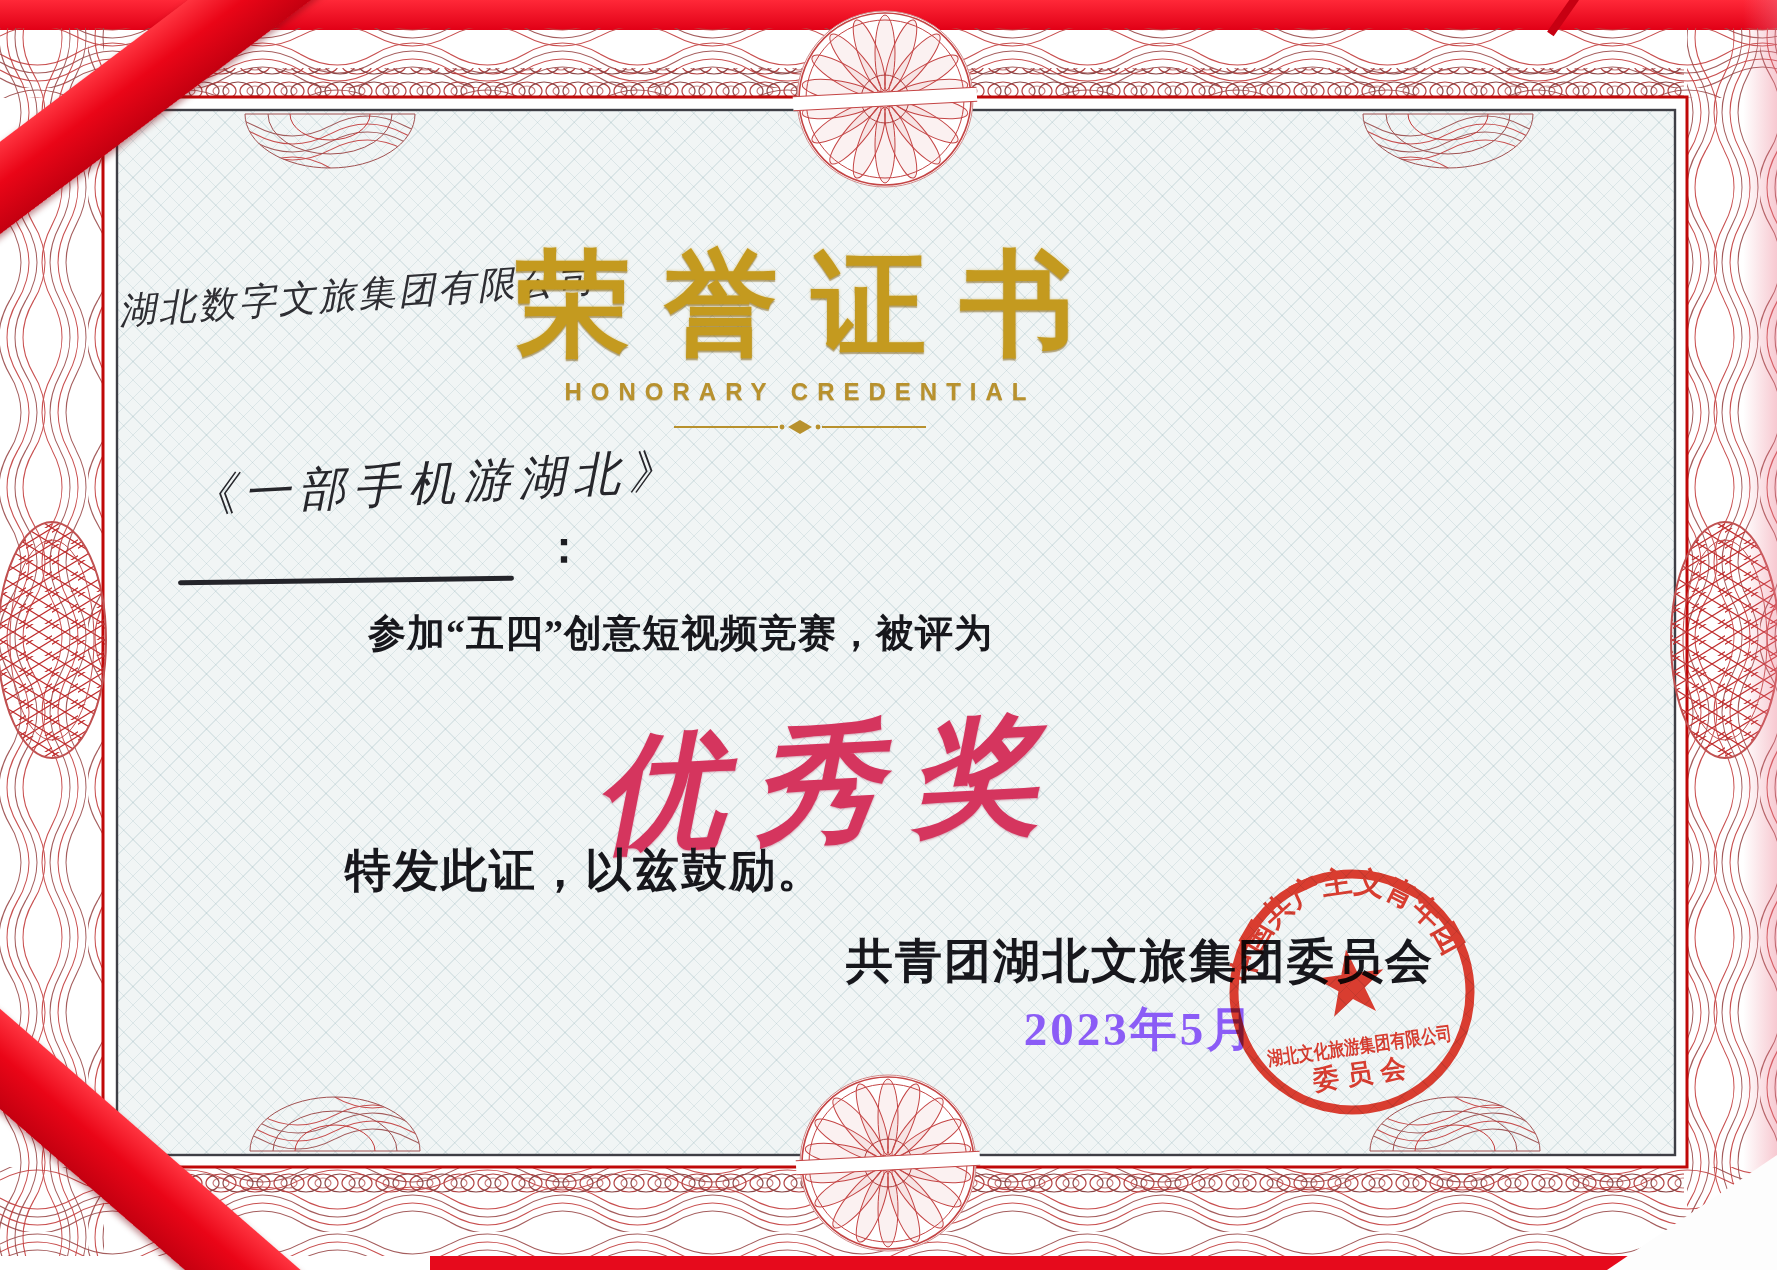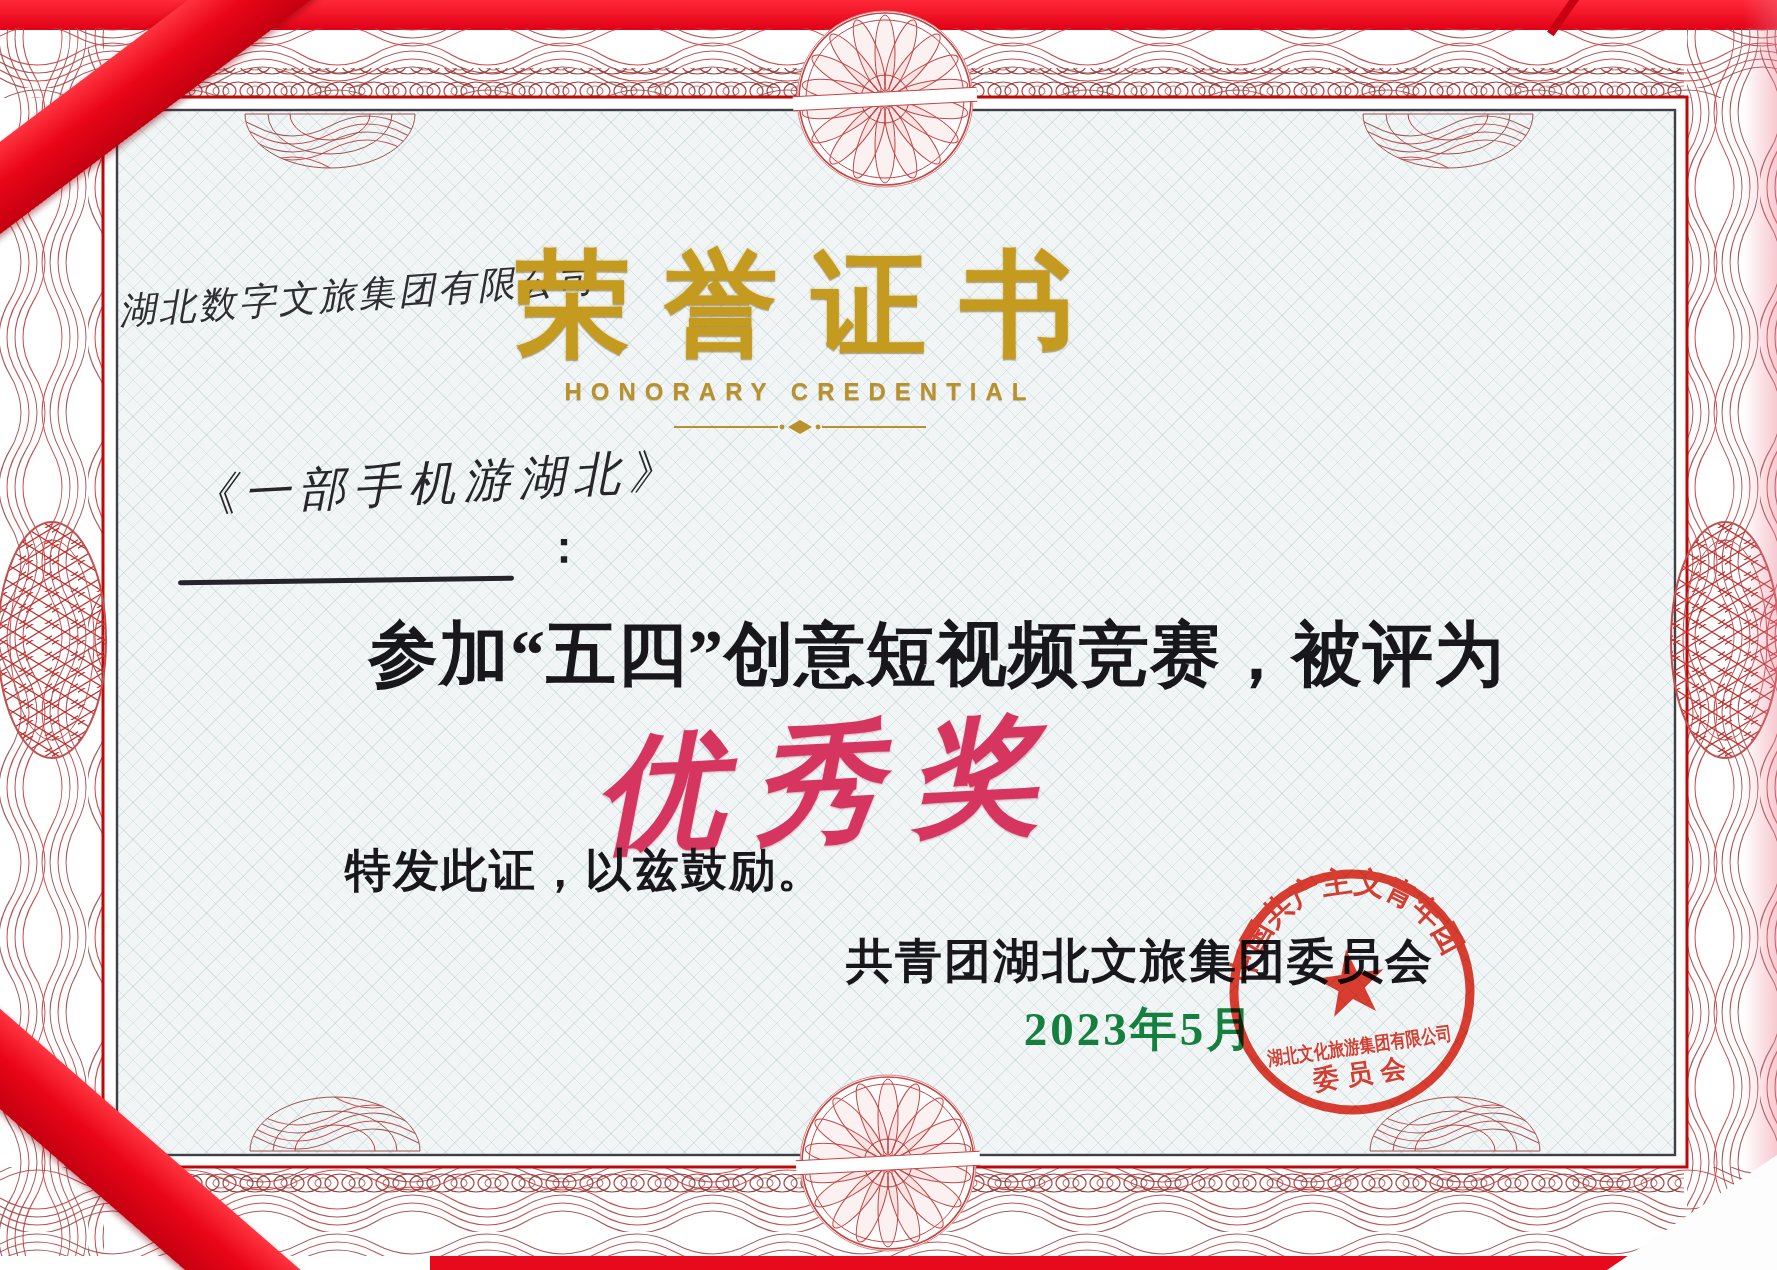--- a/index.html
+++ b/index.html
@@ -49,29 +49,29 @@
   .gold-divider{position:absolute;left:800px;top:418px;transform:translateX(-50%);}
   .recipient-name{
     left:188px;top:452px;font-size:47px;color:#26262b;font-style:italic;
     transform:rotate(-3deg);letter-spacing:8px;font-family:"DejaVu Serif",serif;
   }
   .recipient-colon{left:542px;top:518px;font-size:44px;font-weight:bold;color:#1d1d22;}
   .recipient-underline{
     position:absolute;left:178px;top:578px;width:336px;height:5px;background:#24242a;
     transform:rotate(-0.8deg);border-radius:3px;
   }
-  .body-line1{left:368px;top:608px;font-size:70px;font-weight:bold;color:#17171c;letter-spacing:1px;}
+  .body-line1{left:368px;top:608px;font-size:38px;font-weight:bold;color:#17171c;letter-spacing:1px;}
   .award-name{
     left:832px;top:698px;transform:translateX(-50%) rotate(-3deg);
     font-size:128px;font-weight:bold;font-style:italic;color:#d5355e;letter-spacing:30px;
     font-family:"DejaVu Serif",serif;text-shadow:0 1px 2px rgba(160,20,60,.35);
   }
   .body-line2{left:345px;top:840px;font-size:46px;font-weight:bold;color:#17171c;letter-spacing:2px;}
   .issuer-line{left:1140px;top:930px;transform:translateX(-50%);font-size:47px;font-weight:bold;color:#17171c;letter-spacing:2px;text-align:center;}
-  .date-line{left:1140px;top:998px;transform:translateX(-50%);font-size:47px;font-weight:bold;color:#15803d;letter-spacing:3px;}
+  .date-line{left:1140px;top:998px;transform:translateX(-50%);font-size:47px;font-weight:bold;color:#8b5cf6;letter-spacing:3px;}
   .seal-svg{position:absolute;left:1217px;top:857px;mix-blend-mode:multiply;opacity:.93;}
 </style>
 </head>
 <body>
 
 <div class="stage">
 
   <div class="red-strip-top"></div>
   <div class="red-strip-bottom"></div>
 

